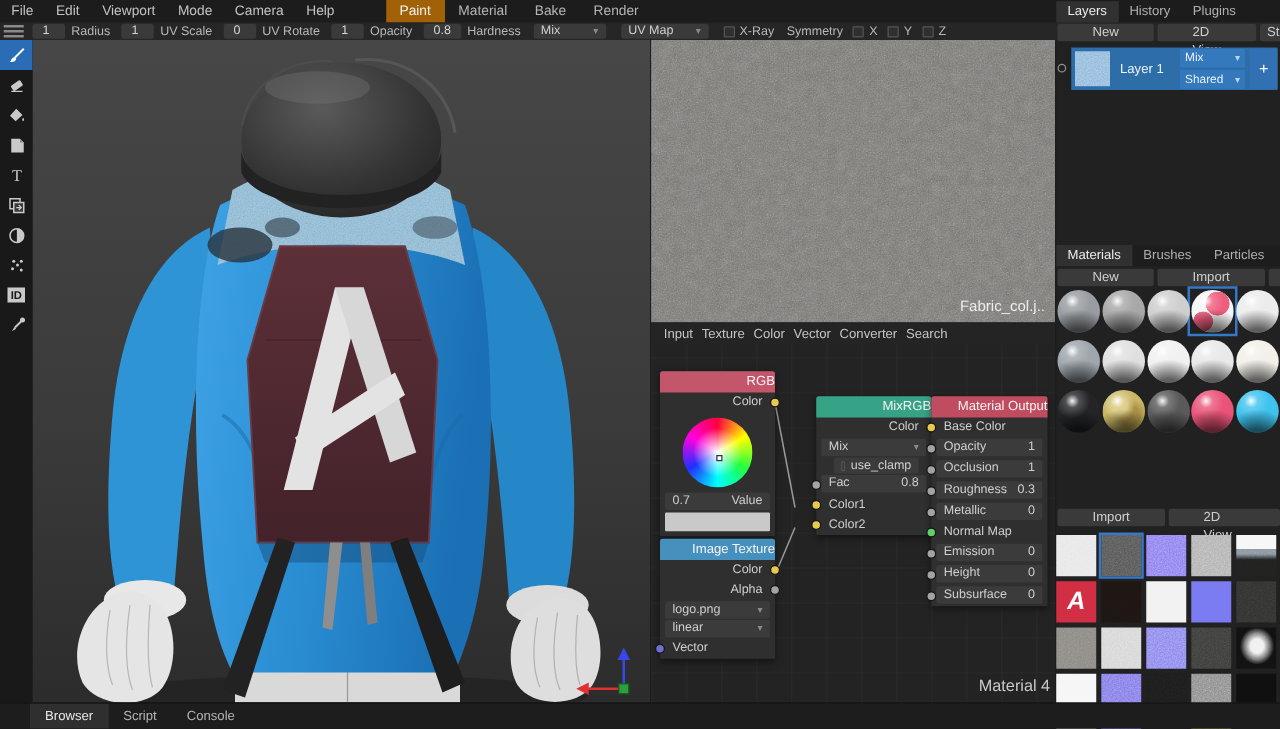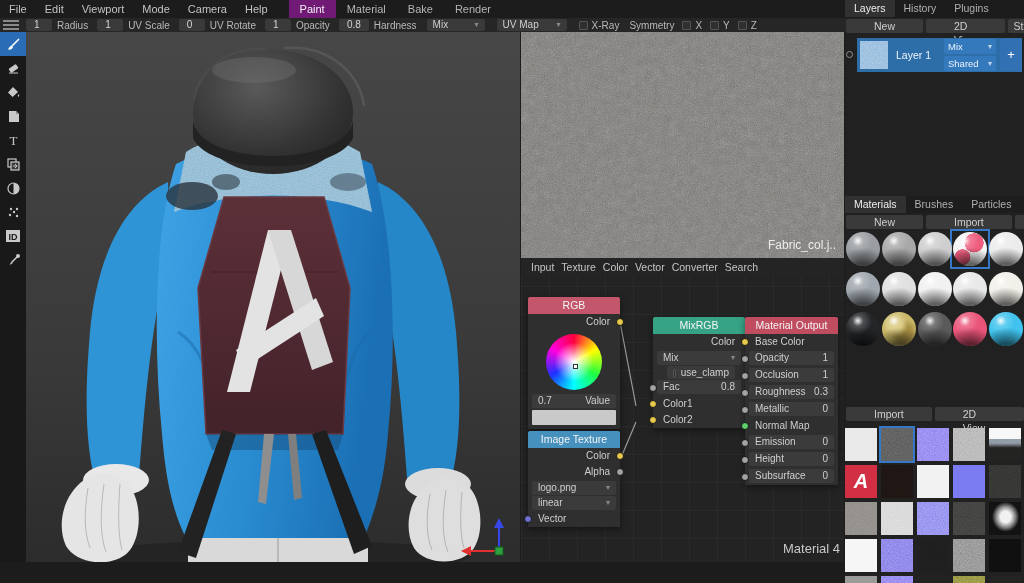--- a/index.html
+++ b/index.html
@@ -6,21 +6,21 @@
   html,body { background:#111; }
   body { font-family:"Liberation Sans", sans-serif; }
   #app { position:relative; width:1024px; height:583px; background:#1c1c1c; overflow:hidden;
          color:#c0c0c0; font-size:11px; }
   .abs { position:absolute; }
 
   
   #menubar { left:0; top:0; width:1024px; height:18px; background:#1c1c1c; display:flex; align-items:center; }
   .menu-item { padding:2px 9px; color:#c3c3c3; cursor:default; }
   .mode-tab { padding:2px 11px; color:#b5b5b5; height:18px; line-height:15px; }
-  .mode-tab.active { background:#701a75; color:#f0f0f0; }
+  .mode-tab.active { background:#a16207; color:#f0f0f0;margin-left:20px; }
 
   
   #toolbar { left:0; top:18px; width:1024px; height:14px; background:#262626; display:flex; align-items:center; font-size:10px; color:#b8b8b8; }
   .vf { background:#3a3a3a; border-radius:2px; height:12px; line-height:12px; padding:0 8px; margin:0 3px; color:#d5d5d5; min-width:26px; text-align:left; }
   .tl { margin:0 6px 0 2px; }
   .dd { background:#3a3a3a; border-radius:2px; height:12px; line-height:12px; padding:0 6px; margin:0 4px; display:flex; justify-content:space-between; color:#cfcfcf; }
   .dd .ch { color:#8a8a8a; margin-left:8px; font-size:8px; }
   .cb { display:inline-block; width:9px; height:9px; background:#2f2f2f; border:1px solid #555; border-radius:1px; margin:0 4px 0 8px; vertical-align:-1px; }
   .preset-icon { width:16px; height:10px; margin:0 4px 0 3px; display:flex; flex-direction:column; justify-content:space-between; }
   .preset-icon i { display:block; height:2px; background:#8a8a8a; }
@@ -37,21 +37,21 @@
   
   #view2d { left:521px; top:32px; width:323px; height:226px; background:#6f6d69; }
   #view2d .lbl { position:absolute; right:8px; bottom:6px; color:#ececec; font-size:12px; }
 
   
   #nodeed { left:521px; top:258px; width:323px; height:304px; background-color:#232323;
      background-image:linear-gradient(#2a2a2a 1px, transparent 1px), linear-gradient(90deg,#2a2a2a 1px, transparent 1px);
      background-size:28px 28px; }
   #nodemenu { position:absolute; left:0; top:0; width:100%; height:18px; background:#242424; display:flex; gap:7px; align-items:center; padding-left:10px; font-size:10.5px; color:#c5c5c5; }
   .node { position:absolute; background:#2f2f2f; box-shadow:0 2px 6px rgba(0,0,0,.45); font-size:10px; color:#cfcfcf; border-radius:2px 2px 0 0; }
-  .nhead { height:17px; line-height:17px; text-align:center; color:#f4f4f4; font-size:10.5px; border-radius:2px 2px 0 0; }
+  .nhead { height:17px; line-height:17px; text-align:right; color:#f4f4f4; font-size:10.5px; border-radius:2px 2px 0 0; }
   .nrow { height:16px; line-height:16px; padding:0 10px; position:relative; }
   .nrow.r { text-align:right; }
   .nfield { background:#3b3b3b; margin:1px 4px; border-radius:2px; display:flex; justify-content:space-between; padding:0 6px; height:14px; line-height:14px; position:relative; }
   .nfield .ch { color:#8a8a8a; font-size:8px; }
   .frow { position:relative; height:16px; }
   .frow .nfield { margin:1px 4px; }
   .sock { position:absolute; width:8px; height:8px; border-radius:50%; border:1px solid #161616; top:4px; }
   .sock.l { left:-4px; } .sock.r { right:-4px; }
   .sy { background:#e7c94c; } .sg { background:#a3a3a3; } .sgr { background:#5fcf6a; } .sp { background:#6f6fd0; }
   .wheel { width:56px; height:56px; border-radius:50%; margin:4px auto; position:relative;
@@ -94,21 +94,21 @@
   .thumb .A { position:absolute; inset:0; display:flex; align-items:center; justify-content:center; color:#fff; font-weight:bold; font-size:20px; font-style:italic; }
   .nzo { position:absolute; inset:0; width:100%; height:100%; opacity:.7; mix-blend-mode:overlay; }
   .nzo.light { opacity:.35; }
 
   
   #statusbar { left:0; top:562px; width:1024px; height:21px; background:#1d1d1d; border-top:1px solid #141414; display:flex; align-items:stretch; padding-left:24px; }
   .stab { padding:4px 12px; font-size:10.5px; color:#b5b5b5; }
   .stab.active { background:#2f2f2f; color:#e8e8e8; }
 
   
-  #rtabs { display:flex; height:18px; background:#1c1c1c; align-items:flex-start; }
+  #rtabs { display:flex; height:18px; background:#1c1c1c; align-items:center; }
   #rbtns { display:flex; height:15px; margin-top:0; gap:3px; background:#262626; padding:1px 1px; }
 </style>
 </head>
 <body>
 
 <svg width="0" height="0" style="position:absolute" aria-hidden="true">
   <defs>
     <filter id="nzF" x="0" y="0" width="100%" height="100%">
       <feTurbulence type="fractalNoise" baseFrequency="0.9" numOctaves="2" stitchTiles="stitch"></feTurbulence>
       <feColorMatrix type="saturate" values="0"></feColorMatrix>
@@ -624,14 +624,19 @@
       </div>
     <div class="thumb" style="left: 72px; top: 576px; background: rgb(34, 34, 34);"></div>
     <div class="thumb" style="left: 108px; top: 576px; background: rgb(138, 138, 64);">
         <svg class="nzo">
           <rect width="100%" height="100%" filter="url(#nzF)"></rect>
         </svg>
       </div>
     <div class="thumb" style="left: 144px; top: 576px; background: rgb(36, 36, 36);"></div>
   </div>
 
+  <div id="statusbar" class="abs">
+    <span class="stab active">Browser</span>
+    <span class="stab">Script</span>
+    <span class="stab">Console</span>
+  </div>
 
 </div>
 
 </body></html>

